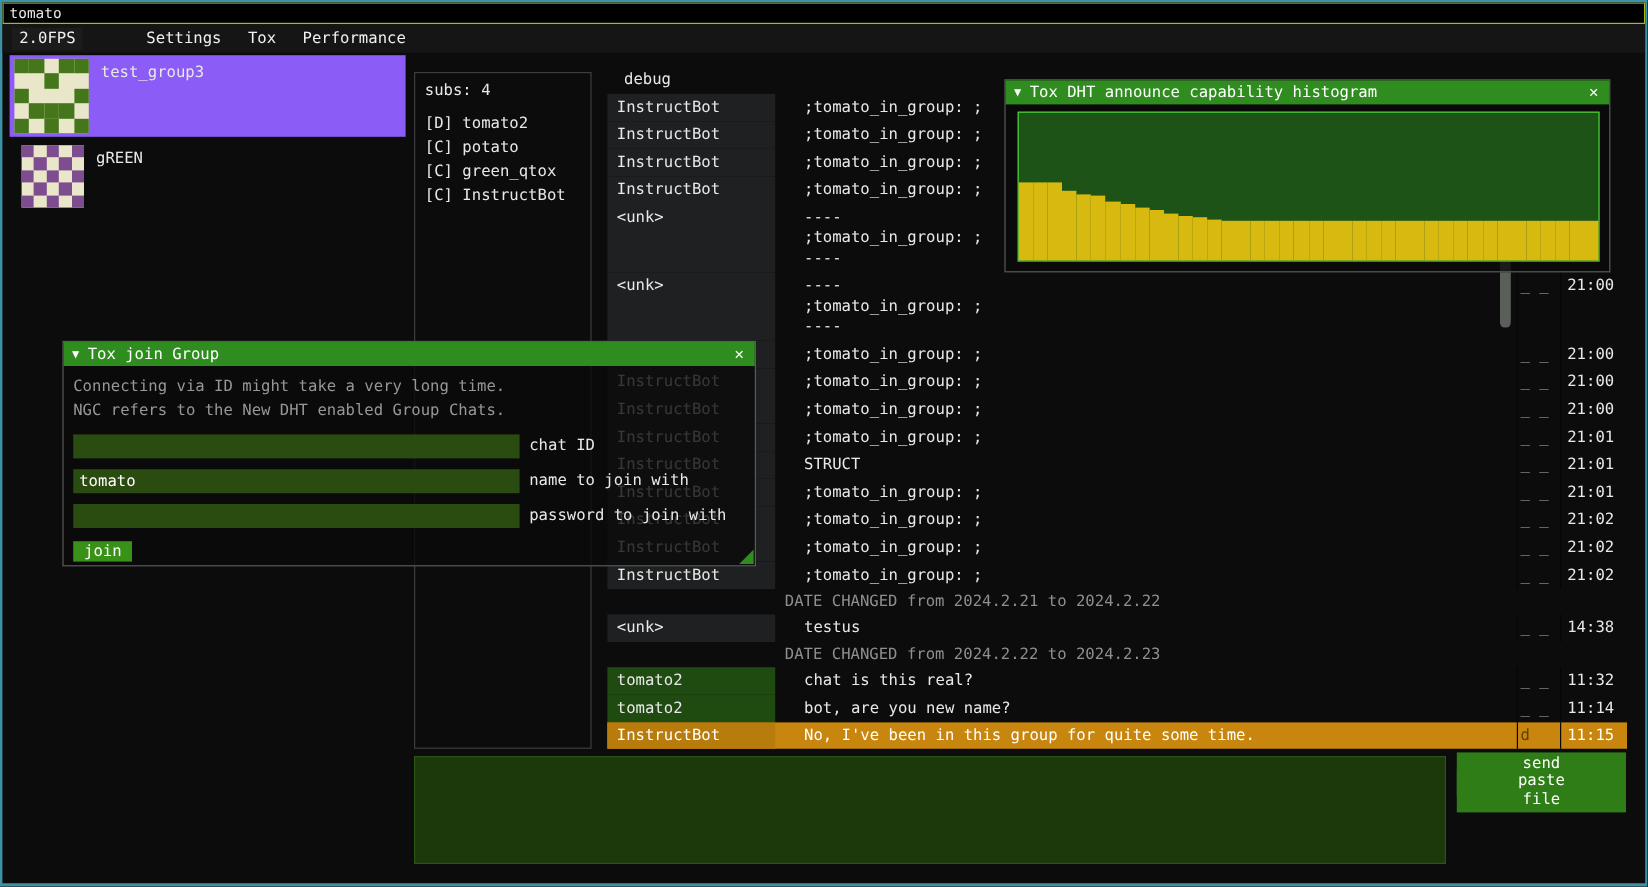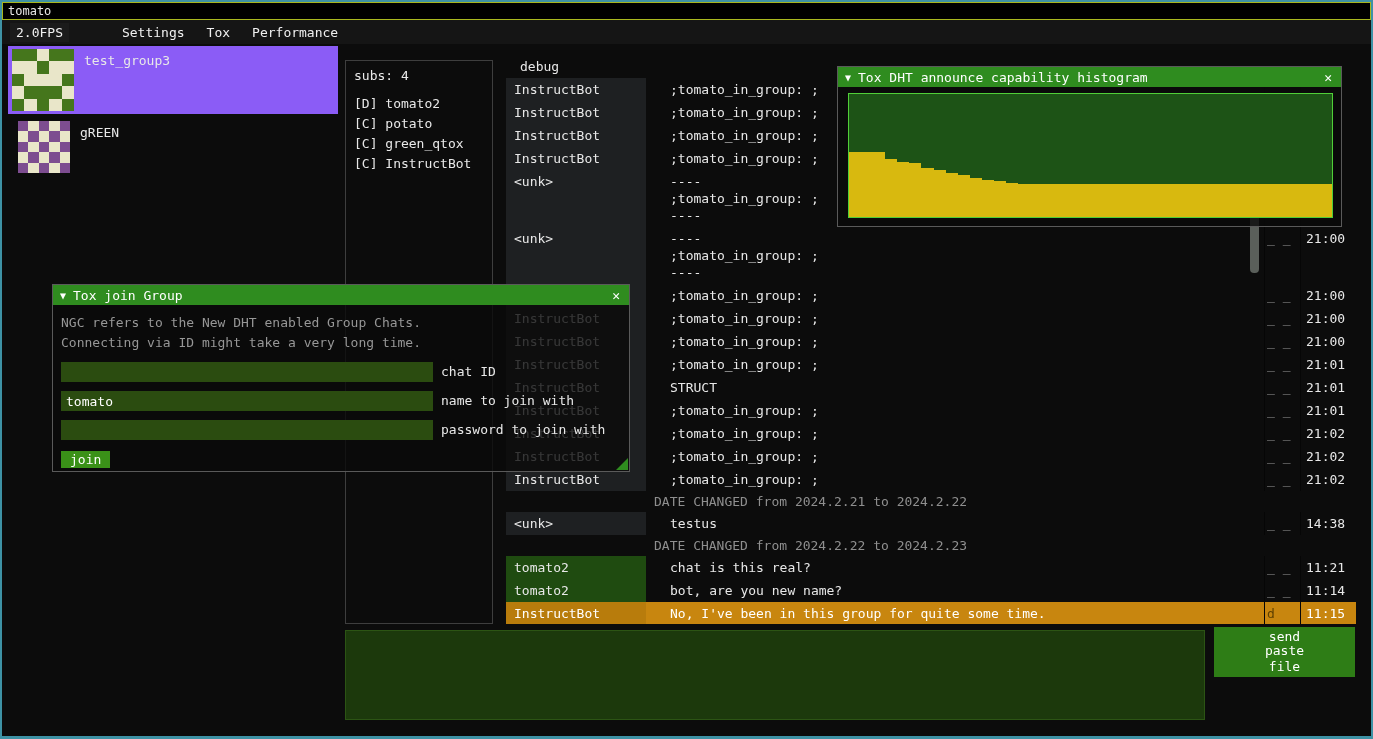--- a/index.html
+++ b/index.html
@@ -315,21 +315,21 @@
           <div class="cell-flags">_ _</div>
           <div class="cell-time">14:38</div>
         </div>
         <div class="row date-row">DATE CHANGED from 2024.2.22 to 2024.2.23</div>
         <div class="row msg-row">
           <div class="cell-name green">tomato2</div>
           <div class="cell-msg">
             <div class="msg-line">chat is this real?</div>
           </div>
           <div class="cell-flags">_ _</div>
-          <div class="cell-time">11:21</div>
+          <div class="cell-time">11:32</div>
         </div>
         <div class="row msg-row">
           <div class="cell-name green">tomato2</div>
           <div class="cell-msg">
             <div class="msg-line">bot, are you new name?</div>
           </div>
           <div class="cell-flags">_ _</div>
           <div class="cell-time">11:14</div>
         </div>
         <div class="row msg-row highlight">
@@ -400,22 +400,22 @@
       </div>
   </div>
 
   <div class="imwin join-win">
     <div class="win-title">
       <span class="win-arrow">▼</span>
       <span>Tox join Group</span>
       <span class="win-close">✕</span>
     </div>
     <div class="win-body">
+      <div class="desc">Connecting via ID might take a very long time.</div>
       <div class="desc">NGC refers to the New DHT enabled Group Chats.</div>
-      <div class="desc">Connecting via ID might take a very long time.</div>
       <div id="join-fields">
           <div class="field-row">
             <input class="field-input" type="text" style="">
             <span class="field-label">chat ID</span>
           </div>
           <div class="field-row">
             <input class="field-input" type="text" value="tomato" style="">
             <span class="field-label">name to join with</span>
           </div>
           <div class="field-row">

